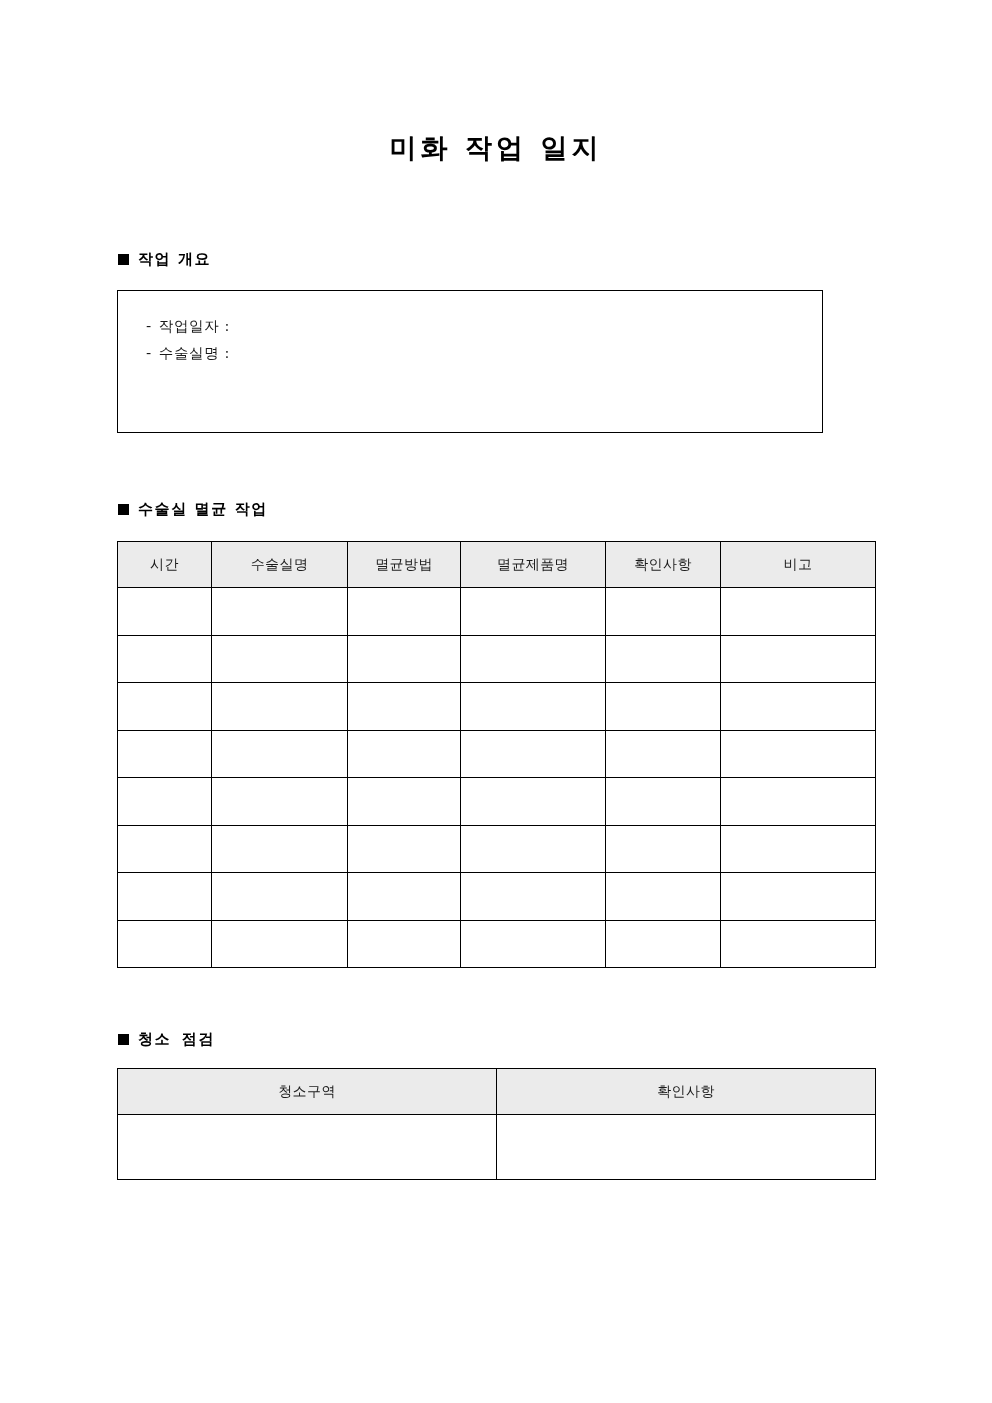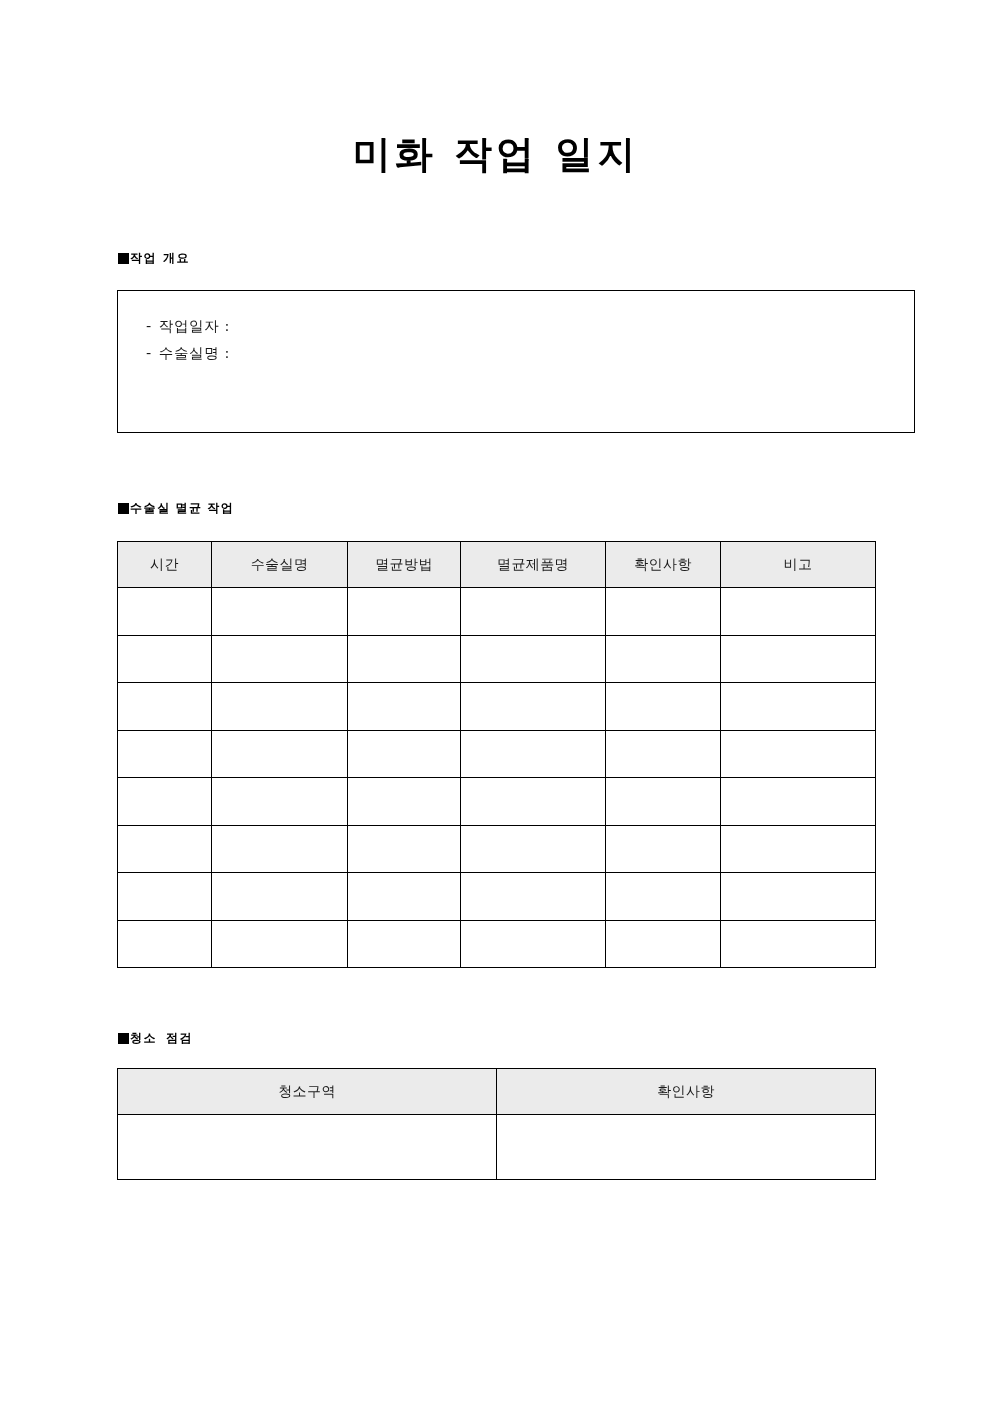--- a/index.html
+++ b/index.html
@@ -23,59 +23,59 @@
     background: #ffffff;
   }
 
   
   .doc-title {
     position: absolute;
     left: 0;
     top: 132px;
     width: 992px;
     text-align: center;
-    font-size: 38px;
+    font-size: 27px;
     font-weight: bold;
     letter-spacing: 4px;
     line-height: 1.2;
     color: #000000;
   }
 
   
   .section-heading {
     position: absolute;
     left: 118px;
     display: flex;
     align-items: center;
-    gap: 1px;
-    font-size: 12px;
+    gap: 9px;
+    font-size: 15px;
     font-weight: bold;
     letter-spacing: 1.6px;
     color: #000000;
     white-space: nowrap;
   }
   .bullet-square {
     width: 11px;
     height: 11px;
     background: #000000;
     display: inline-block;
     flex: 0 0 auto;
     position: relative;
     top: 0px;
   }
   #heading-overview { top: 250px; }
-  #heading-sterilize { top: 500px; font-family: Liberation Serif, serif; }
+  #heading-sterilize { top: 500px; }
   #heading-cleaning  { top: 1030px; font-family: Liberation Mono, monospace; }
 
   
   .overview-box {
     position: absolute;
     left: 117px;
     top: 290px;
-    width: 798px;
+    width: 706px;
     height: 143px;
     box-sizing: border-box;
     border: 1px solid #000000;
     background: #ffffff;
     padding: 22px 0 0 0;
   }
   .overview-line {
     font-size: 14.5px;
     line-height: 27px;
     letter-spacing: 0.6px;

